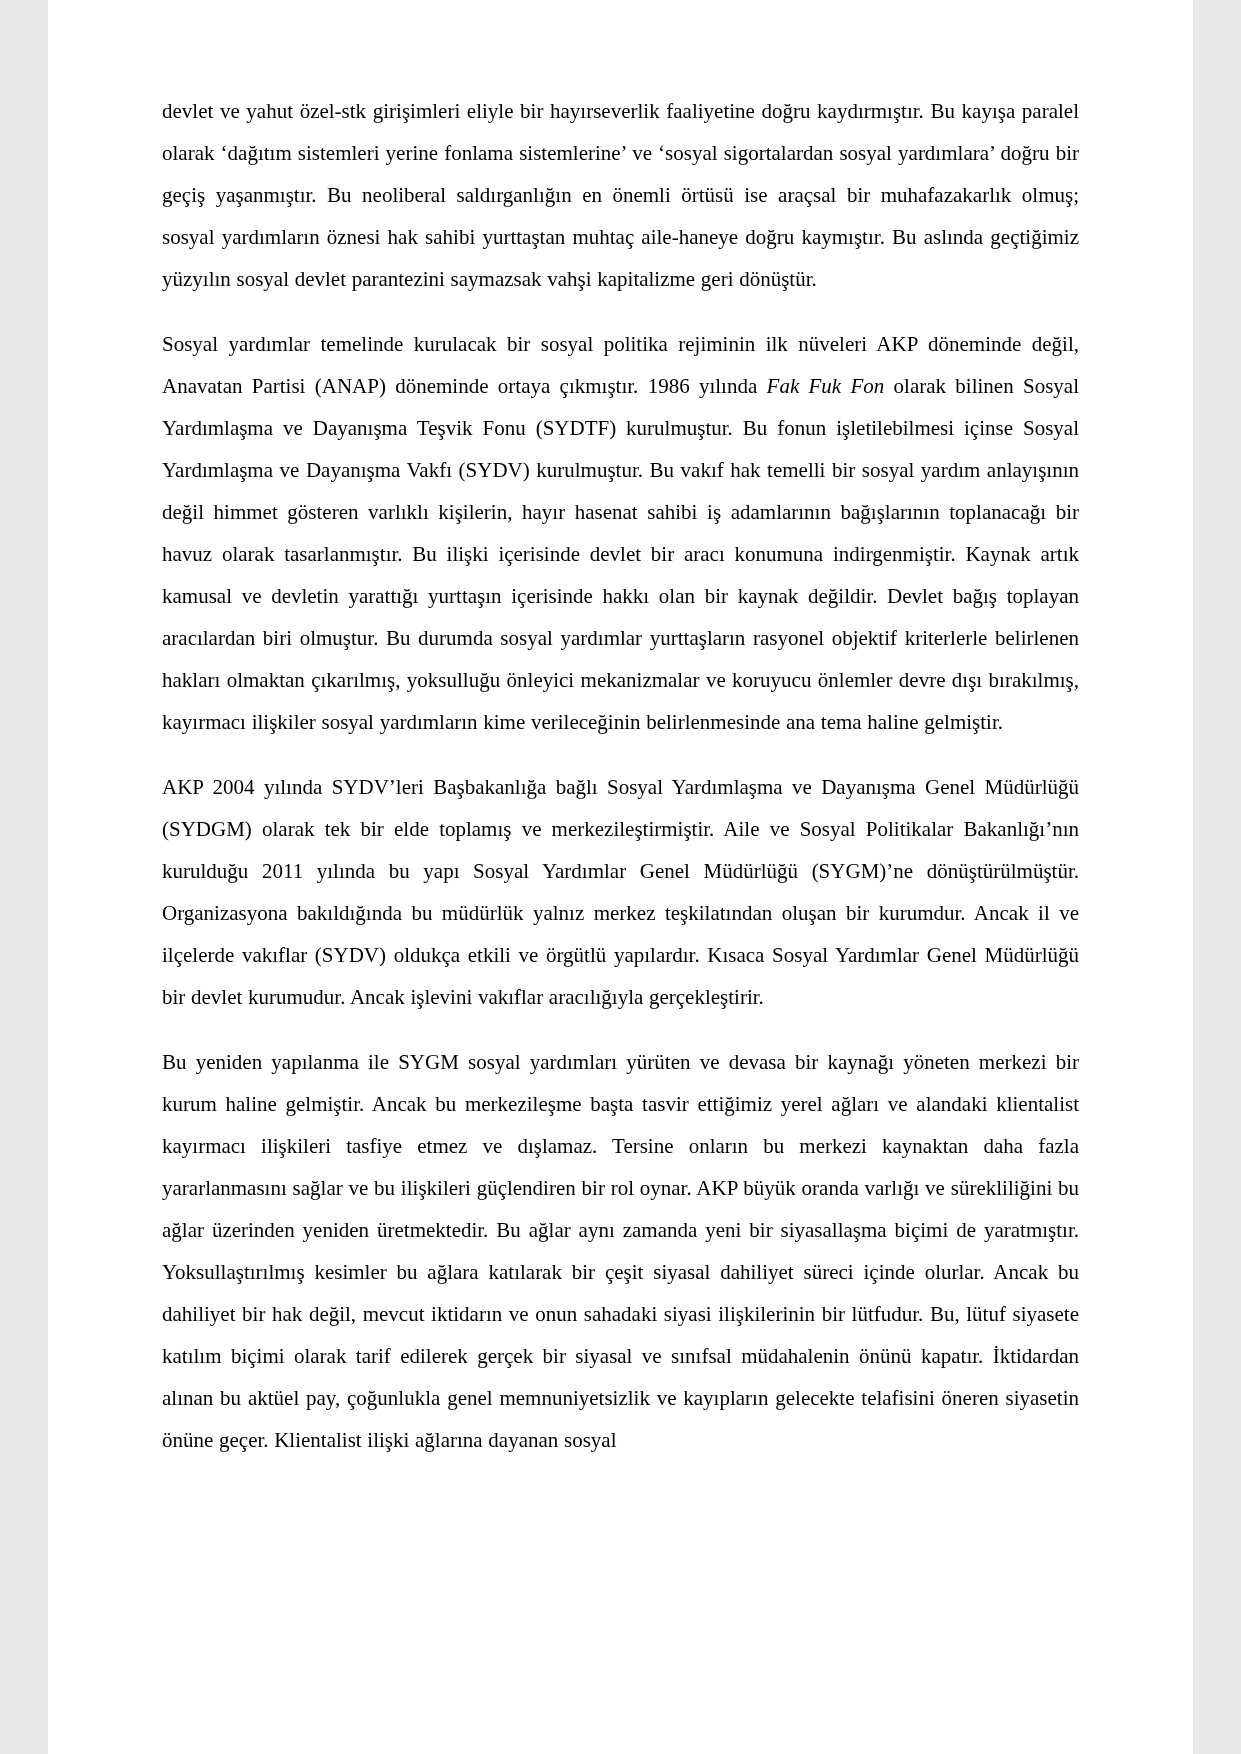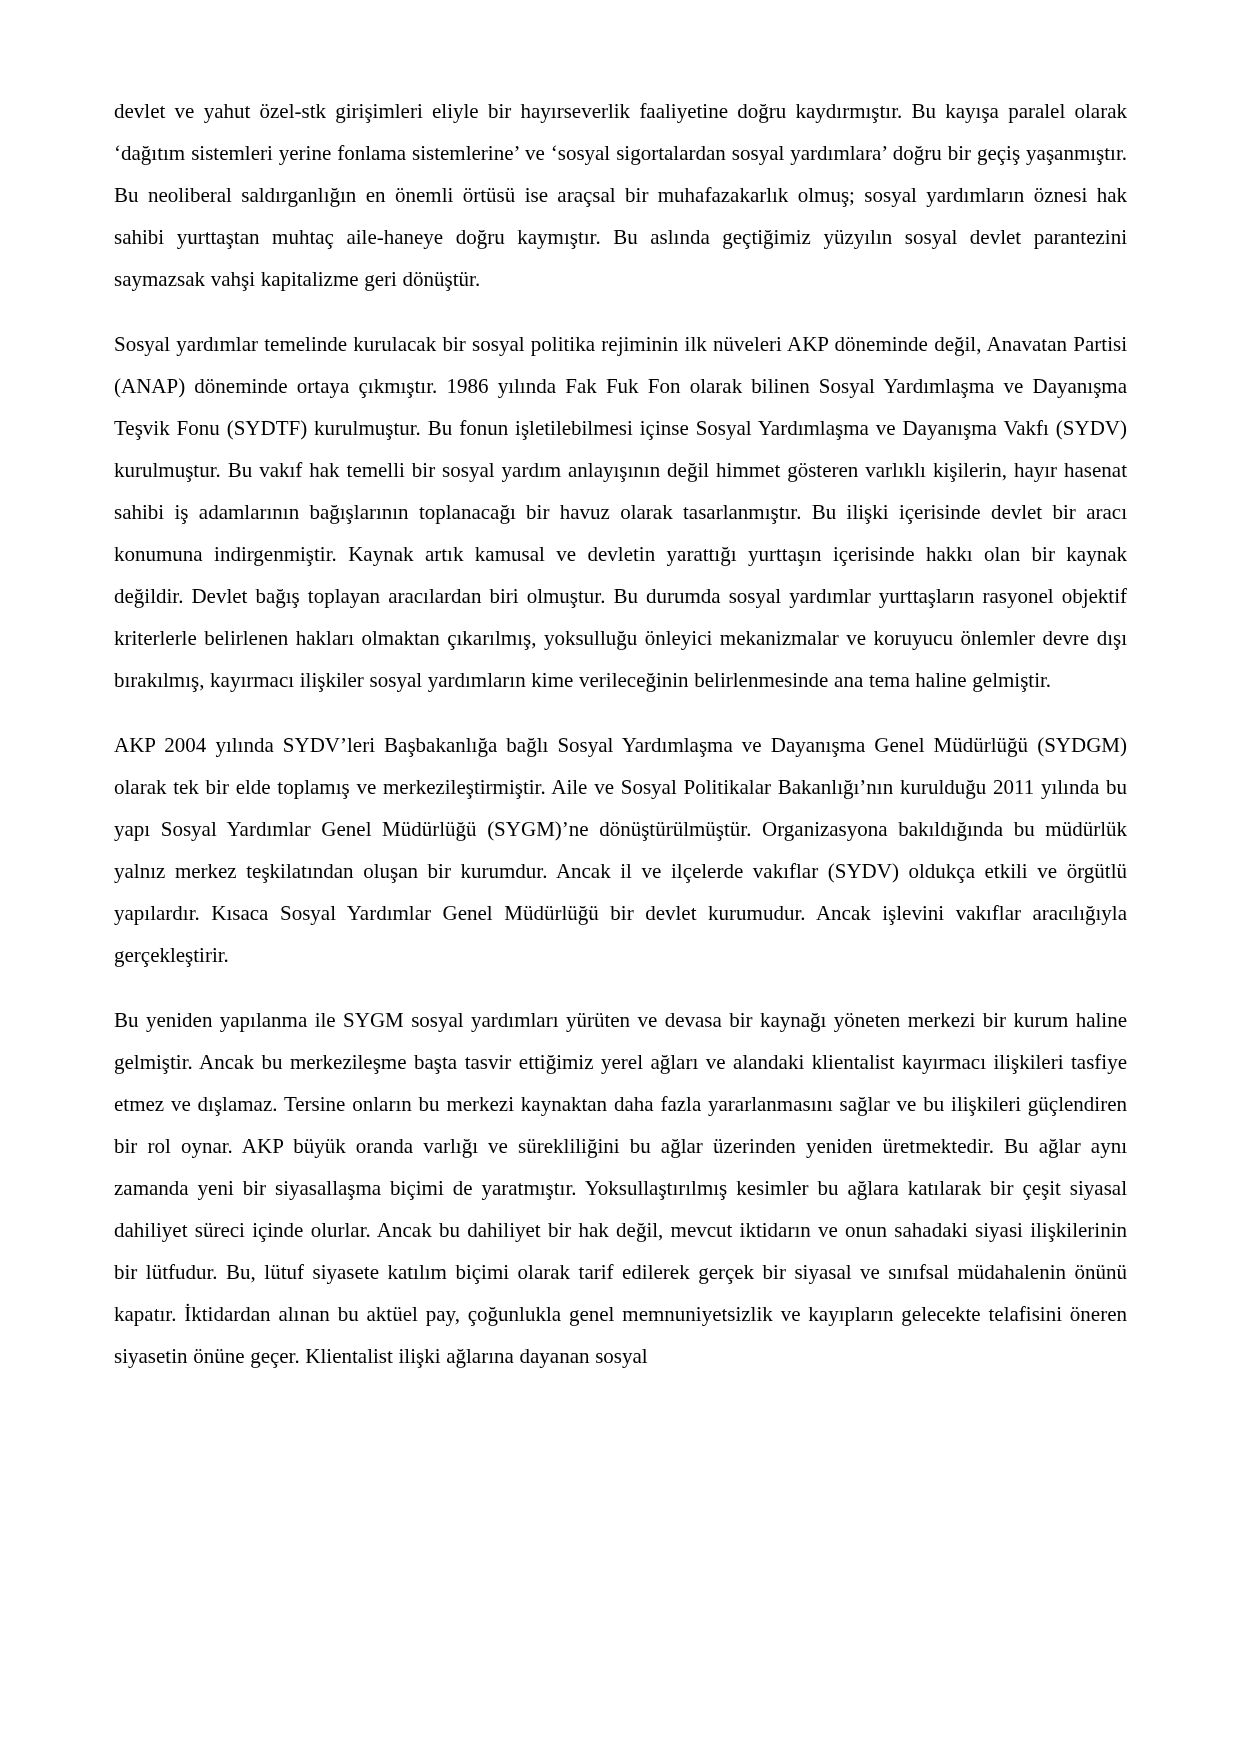--- a/index.html
+++ b/index.html
@@ -2,41 +2,42 @@
 <html><head>
   <meta charset="utf-8">
   <style>
     html, body {
       margin: 0;
       padding: 0;
       background: #e8e8e8;
     }
     .page {
       position: relative;
-      width: 1241px;
+      width: 1145px;
       height: 1754px;
       margin: 0 auto;
       background: #ffffff;
       box-sizing: border-box;
       padding: 90px 114px 0 114px;
       overflow: hidden;
       font-family: "Liberation Serif", "DejaVu Serif", serif;
       font-size: 21px;
       color: #000000;
     }
     .para {
       margin: 0 0 23px 0;
       line-height: 42px;
       text-align: justify;
       word-spacing: 0.02em;
     }
     .run {
       font-style: normal;
     }
     .run.italic {
+      font-style: italic;
     }
   </style>
 </head>
 <body>
 
 <div class="page">
 
   <p class="para"><span class="run">devlet ve yahut özel-stk girişimleri eliyle bir hayırseverlik faaliyetine doğru kaydırmıştır. Bu kayışa paralel olarak ‘dağıtım sistemleri yerine fonlama sistemlerine’ ve ‘sosyal sigortalardan sosyal yardımlara’ doğru bir geçiş yaşanmıştır. Bu neoliberal saldırganlığın en önemli örtüsü ise araçsal bir muhafazakarlık olmuş; sosyal yardımların öznesi hak sahibi yurttaştan muhtaç aile-haneye doğru kaymıştır. Bu aslında geçtiğimiz yüzyılın sosyal devlet parantezini saymazsak vahşi kapitalizme geri dönüştür.</span></p>
 
   <p class="para"><span class="run">Sosyal yardımlar temelinde kurulacak bir sosyal politika rejiminin ilk nüveleri AKP döneminde değil, Anavatan Partisi (ANAP) döneminde ortaya çıkmıştır. 1986 yılında </span><span class="run italic">Fak Fuk Fon</span><span class="run"> olarak bilinen Sosyal Yardımlaşma ve Dayanışma Teşvik Fonu (SYDTF) kurulmuştur. Bu fonun işletilebilmesi içinse Sosyal Yardımlaşma ve Dayanışma Vakfı (SYDV) kurulmuştur. Bu vakıf hak temelli bir sosyal yardım anlayışının değil himmet gösteren varlıklı kişilerin, hayır hasenat sahibi iş adamlarının bağışlarının toplanacağı bir havuz olarak tasarlanmıştır. Bu ilişki içerisinde devlet bir aracı konumuna indirgenmiştir. Kaynak artık kamusal ve devletin yarattığı yurttaşın içerisinde hakkı olan bir kaynak değildir. Devlet bağış toplayan aracılardan biri olmuştur. Bu durumda sosyal yardımlar yurttaşların rasyonel objektif kriterlerle belirlenen hakları olmaktan çıkarılmış, yoksulluğu önleyici mekanizmalar ve koruyucu önlemler devre dışı bırakılmış, kayırmacı ilişkiler sosyal yardımların kime verileceğinin belirlenmesinde ana tema haline gelmiştir.</span></p>

